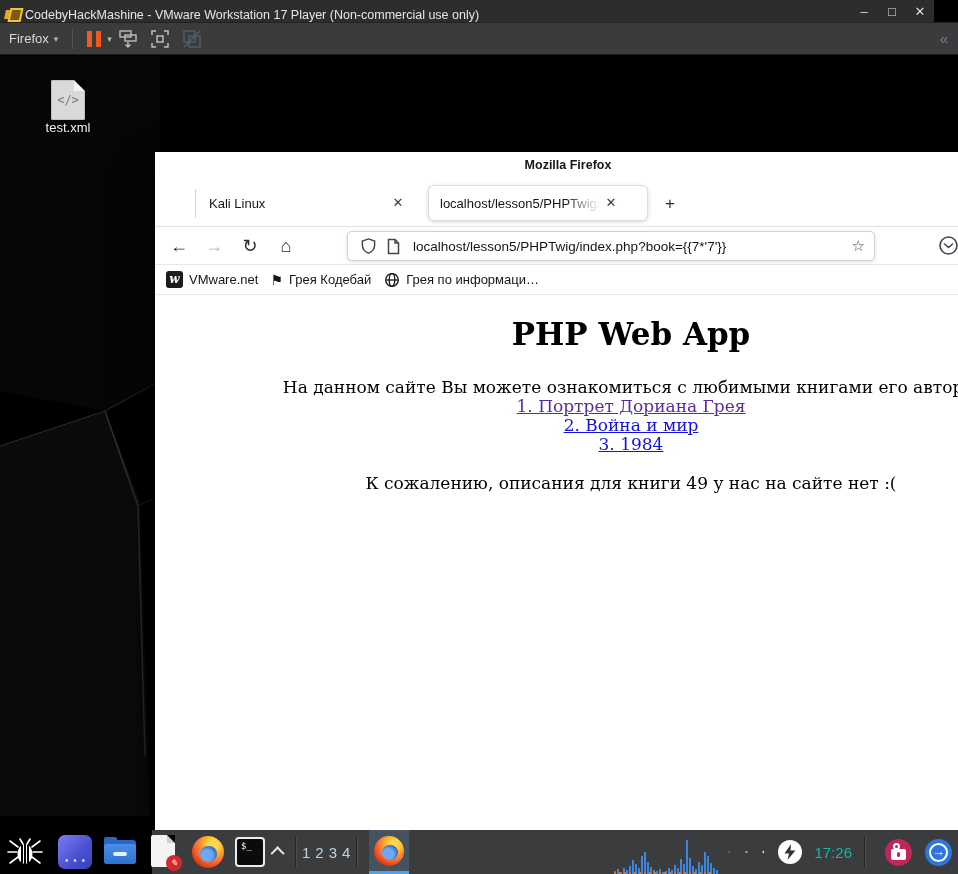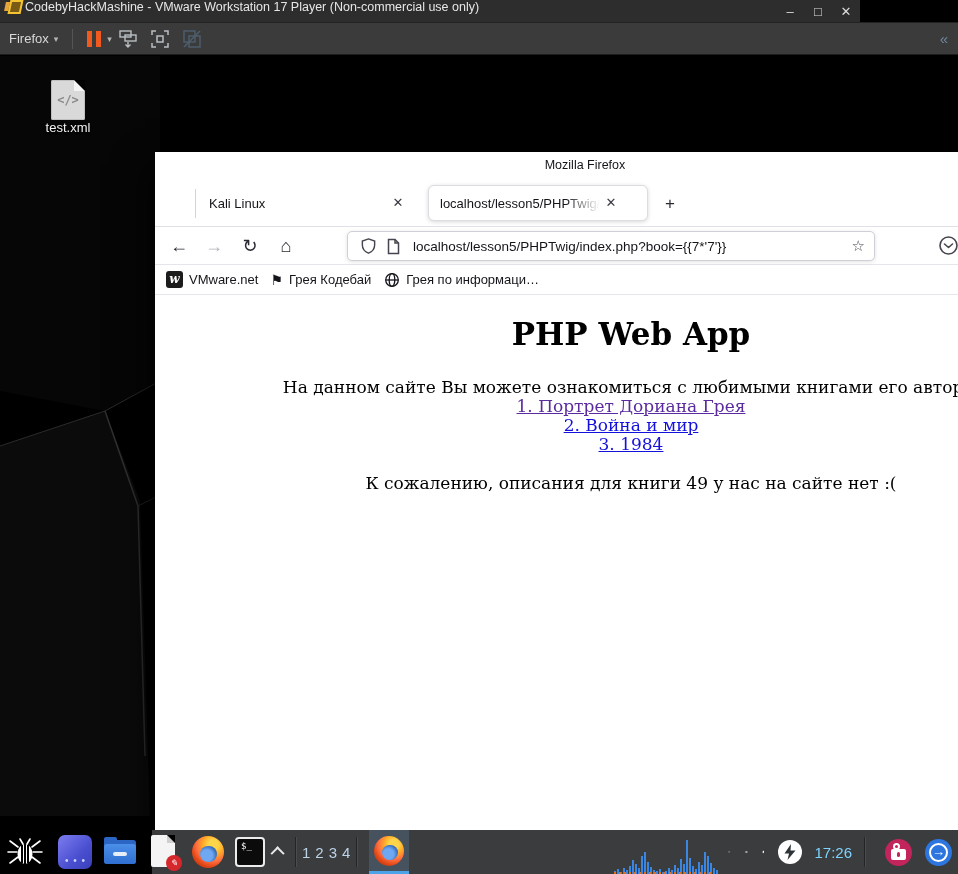--- a/index.html
+++ b/index.html
@@ -1,22 +1,22 @@
 <!DOCTYPE html>
 <html><head>
 <meta charset="utf-8">
 <style>
   html,body{margin:0;padding:0;background:#111;}
   #stage{position:relative;width:958px;height:874px;overflow:hidden;background:#000;
          font-family:"Liberation Sans",sans-serif;-webkit-font-smoothing:antialiased;}
   .abs{position:absolute;}
 
   
-  #vm-titlebar{left:0;top:0;width:860px;height:22px;background:#2d2d2d;color:#e6e6e6;
-    display:flex;align-items:flex-start;font-size:12.5px;}
+  #vm-titlebar{left:0;top:0;width:934px;height:22px;background:#2d2d2d;color:#e6e6e6;
+    display:flex;align-items:flex-end;font-size:12.5px;}
   #vm-logo{width:14px;height:14px;margin:0 6px 0 5px;position:relative;}
   #vm-logo .p1{position:absolute;left:0;top:2px;width:9px;height:9px;background:#e8a33d;transform:skewX(-12deg);}
   #vm-logo .p2{position:absolute;left:4px;top:0;width:9px;height:10px;border:2px solid #f4c430;transform:skewX(-12deg);background:#7a5b16;}
   #vm-controls{position:absolute;right:4px;top:0;height:22px;display:flex;align-items:center;gap:8px;color:#dcdcdc;font-size:13px;}
   #vm-controls span{width:20px;text-align:center;cursor:default;}
   #vm-toolbar{left:0;top:22px;width:958px;height:33px;background:#3b3b3b;border-top:1px solid #222;
     border-bottom:1px solid #1c1c1c;display:flex;align-items:center;color:#d8d8d8;font-size:13px;box-sizing:border-box;}
   .vm-sep{width:1px;height:20px;background:#555;margin:0 8px;}
   #player-btn{display:flex;align-items:center;gap:5px;padding:0 6px 0 9px;}
   .caret{font-size:9px;color:#b5b5b5;}
@@ -33,21 +33,21 @@
   #desktop-icon .page{position:relative;width:34px;height:40px;margin:0 auto;background:#d9d9d9;border-radius:2px;
      box-shadow:inset 0 0 0 1px #bfbfbf;}
   #desktop-icon .page:before{content:"";position:absolute;right:0;top:0;border-style:solid;border-width:0 11px 11px 0;
      border-color:#000 #000 #f4f4f4 #f4f4f4;}
   #desktop-icon .glyph{position:absolute;left:0;right:0;top:13px;color:#8a8a8a;font-weight:bold;font-size:12px;font-family:"DejaVu Sans Mono",monospace;}
   #desktop-icon .label{margin-top:0;text-shadow:0 1px 2px #000;}
 
   
   #ff-window{left:155px;top:96px;width:954px;height:678px;background:#fff;box-shadow:-10px 12px 30px rgba(0,0,0,.6);color:#15141a;}
   #ff-titlebar{left:0;top:0;width:100%;height:28px;}
-  #ff-title{left:430px;top:6px;transform:translateX(-50%);font-weight:normal;font-size:12.5px;}
+  #ff-title{left:413px;top:6px;transform:translateX(-50%);font-weight:bold;font-size:12.5px;}
   .ff-logo{border-radius:50%;background:radial-gradient(circle at 66% 28%,#ffd54a 0 16%,#ffa726 34%,#ff7043 52%,#e64a19 68%,#b03009 88%,#8e2408 100%);position:relative;overflow:hidden;}
   .ff-logo:after{content:"";position:absolute;left:26%;top:30%;width:52%;height:52%;border-radius:50%;
      background:radial-gradient(circle at 40% 60%,#6ea8f2 0 40%,#2a5db0 78%,#1b3e7a 100%);}
   #ff-tabstrip{left:0;top:28px;width:100%;height:47px;border-bottom:1px solid #e0e0e6;box-sizing:border-box;}
   #pinned-ff{left:9px;top:14px;width:18px;height:18px;}
   #tab-divider{left:40px;top:9px;width:1px;height:29px;background:#d4d4d8;}
   #tab-kali{left:41px;top:0;width:232px;height:46px;display:flex;align-items:center;font-size:13px;}
   #tab-kali .t{margin-left:13px;width:178px;}
   .tab-close{width:22px;height:22px;line-height:22px;text-align:center;color:#3a3a44;font-size:13px;border-radius:4px;}
   #tab-active{left:273px;top:5px;width:220px;height:36px;background:#fff;border:1px solid #dcdce2;border-radius:6px;
@@ -111,21 +111,21 @@
   #tray-chevron{width:20px;height:44px;margin-left:4px;}
   #tray-chevron i{display:block;width:8px;height:8px;border-left:2px solid #e8e8e8;border-top:2px solid #e8e8e8;transform:rotate(45deg) translateY(2px);}
   .tb-sep{width:1px;height:30px;background:#232527;margin:0 6px;flex:none;box-shadow:1px 0 0 #4a4c4e;}
   #workspaces{display:flex;gap:5px;color:#bcd2e6;font-size:15px;}
   #task-firefox{width:40px;height:44px;margin-left:6px;background:#46535f;border-bottom:3px solid #4da3e8;box-sizing:border-box;}
   #monitor{margin-left:205px;width:100px;height:40px;align-self:flex-end;display:flex;align-items:flex-end;position:relative;}
   .mbar{flex:none;width:2px;margin-right:1px;background:#3b86e0;}
   #monitor:after{content:"";position:absolute;left:0;bottom:0;width:100%;height:2px;
      background:repeating-linear-gradient(90deg,#e07020 0 2px,transparent 2px 5px);}
   .tray-ico{margin-left:14px;}
-  #clock{margin-left:12px;color:#7dd3fc;font-size:15px;}
+  #clock{margin-left:12px;color:#14b8a6;font-size:15px;}
   .round-badge{width:27px;height:27px;border-radius:50%;position:relative;flex:none;}
   #lock-badge{background:#c2255c;margin-left:14px;}
   .lock-shackle{position:absolute;left:8px;top:4px;width:7px;height:7px;border:2.5px solid #fff;border-radius:50%;box-sizing:border-box;}
   .lock-body{position:absolute;left:6px;top:10px;width:15px;height:11px;background:#fff;border-radius:2px;}
   .lock-hole{position:absolute;left:12px;top:13px;width:3px;height:5px;background:#c2255c;border-radius:2px;}
   #logout-badge{background:#2d76e0;margin-left:13px;margin-right:6px;}
   #logout-badge .ring{position:absolute;left:4px;top:4px;width:19px;height:19px;border:2px solid #fff;border-radius:50%;box-sizing:border-box;}
   #logout-badge .arr{position:absolute;left:0;top:5px;width:27px;text-align:center;color:#fff;font-size:13px;font-weight:bold;}
 </style>
 </head>

